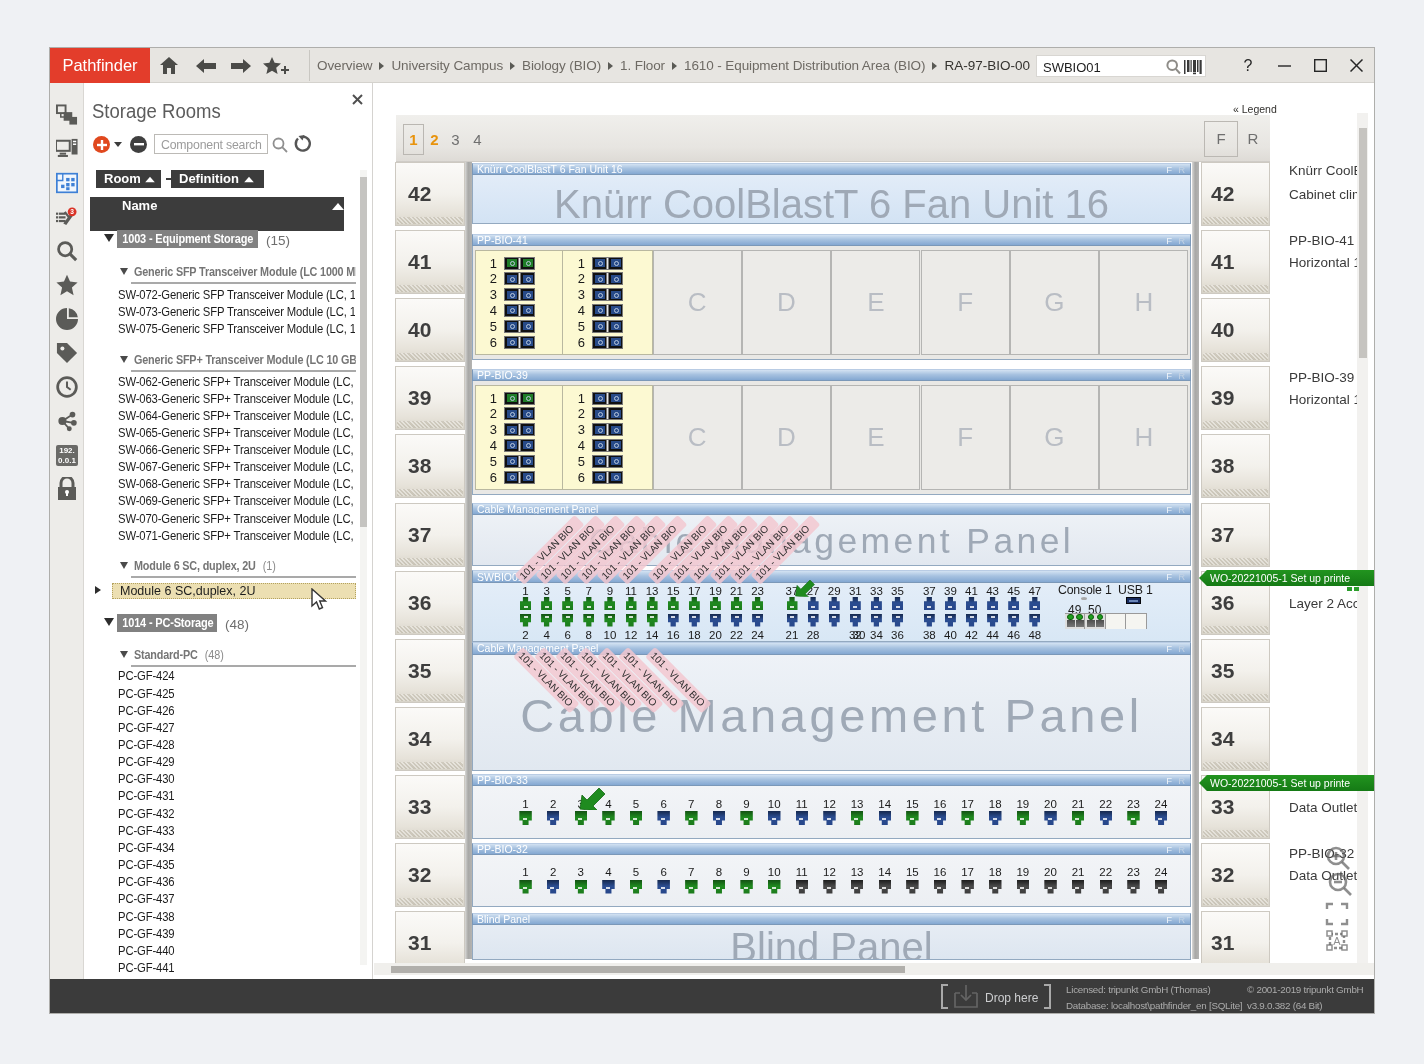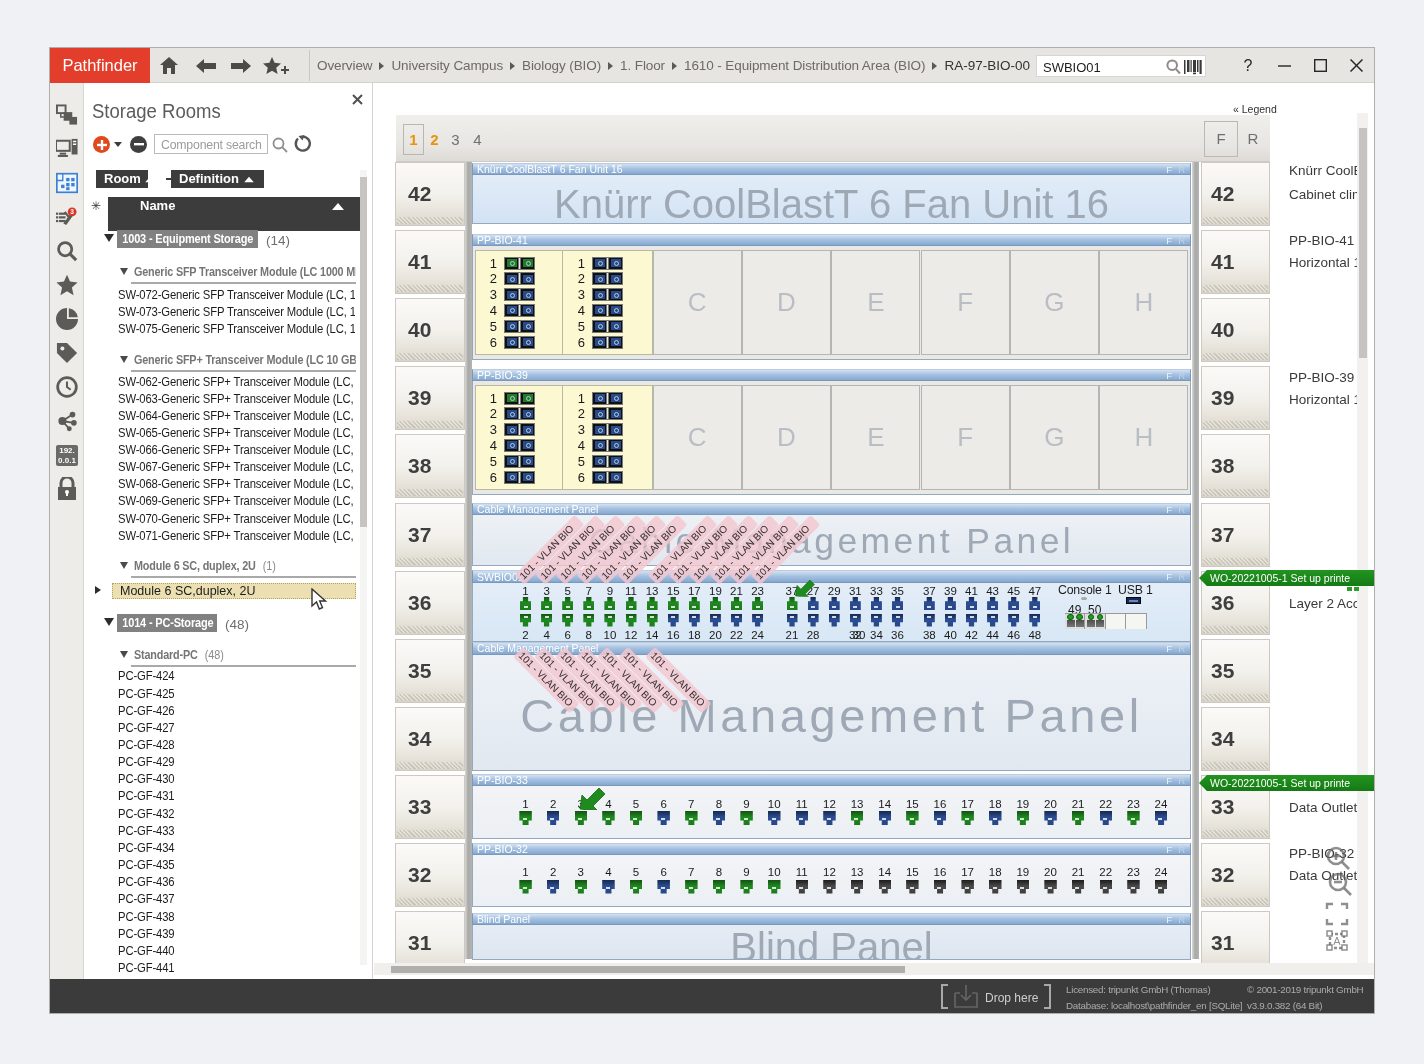--- a/index.html
+++ b/index.html
@@ -266,33 +266,33 @@
         <span style="position:absolute;left:6px;top:3px;font-size:12.3px;letter-spacing:-0.2px;color:#9c9c9c;white-space:nowrap;">Component search</span>
       </div>
 <svg class="abs" style="left:272px;top:137px" width="16" height="16" viewBox="0 0 16 16">
         <circle cx="6.5" cy="6.5" r="5" fill="none" stroke="#8f8f8f" stroke-width="1.8"></circle>
         <line x1="10.2" y1="10.2" x2="15" y2="15" stroke="#8f8f8f" stroke-width="1.8"></line>
       </svg>
 <svg class="abs" style="left:294px;top:135px" width="18" height="18" viewBox="0 0 18 18">
         <path d="M4 3.5 A7 7 0 1 0 9 1.6" fill="none" stroke="#555" stroke-width="2.4"></path>
         <path d="M10.5 0 L4.5 1 L8.5 5.6 Z" fill="#555"></path>
       </svg>
-<div class="hdr" style="left:96px;top:170px;width:52px;">Room</div>
+<div class="hdr" style="left:96px;top:170px;width:65px;">Room</div>
 <div class="uparr" style="left:144px;top:176px;border-bottom-color:#fff;transform:scale(.8);"></div>
 <div class="abs" style="left:166px;top:178px;width:5px;height:2px;background:#3c3c3c;"></div>
 <div class="hdr" style="left:171px;top:170px;width:93px;">Definition</div>
 <div class="uparr" style="left:243px;top:176px;border-bottom-color:#fff;transform:scale(.8);"></div>
 <div class="abs" style="left:91px;top:199px;font-size:12px;color:#3a3a3a;">✳</div>
-<div class="hdr" style="left:108px;top:197px;width:254px;height:34px;padding-left:32px;">Name</div>
+<div class="hdr" style="left:90px;top:197px;width:254px;height:34px;padding-left:32px;">Name</div>
 <div class="uparr" style="left:332px;top:203px;"></div>
 <div class="abs" style="left:360px;top:170px;width:7px;height:795px;background:#f4f4f2;"></div>
 <div class="abs" style="left:360px;top:177px;width:7px;height:350px;background:#c5c4c1;"></div>
 <div class="tri-d" style="left:104px;top:234px;"></div>
 <div class="chip" style="left:117px;top:230px;width:141px;"><span>1003 - Equipment Storage</span></div>
-<div class="ccount" style="left:266px;top:233px;">(14)</div>
+<div class="ccount" style="left:266px;top:233px;">(15)</div>
 <div class="tri-ds" style="left:120px;top:268px;"></div>
 <div class="tgrp" style="left:134px;top:265px;width:252px;overflow:hidden;height:16px;">Generic SFP Transceiver Module (LC 1000 MBit)</div>
 <div class="gline" style="left:131px;top:282px;width:225px;"></div>
 <div class="titem" style="top:288.2px;">SW-072-Generic SFP Transceiver Module (LC, 1000MBit)</div>
 <div class="titem" style="top:305.3px;">SW-073-Generic SFP Transceiver Module (LC, 1000MBit)</div>
 <div class="titem" style="top:322.4px;">SW-075-Generic SFP Transceiver Module (LC, 1000MBit)</div>
 <div class="tri-ds" style="left:120px;top:356px;"></div>
 <div class="tgrp" style="left:134px;top:353px;width:252px;overflow:hidden;height:16px;">Generic SFP+ Transceiver Module (LC 10 GBit)</div>
 <div class="gline" style="left:131px;top:370px;width:225px;"></div>
 <div class="titem" style="top:374.5px;">SW-062-Generic SFP+ Transceiver Module (LC, 10 GBit)</div>

